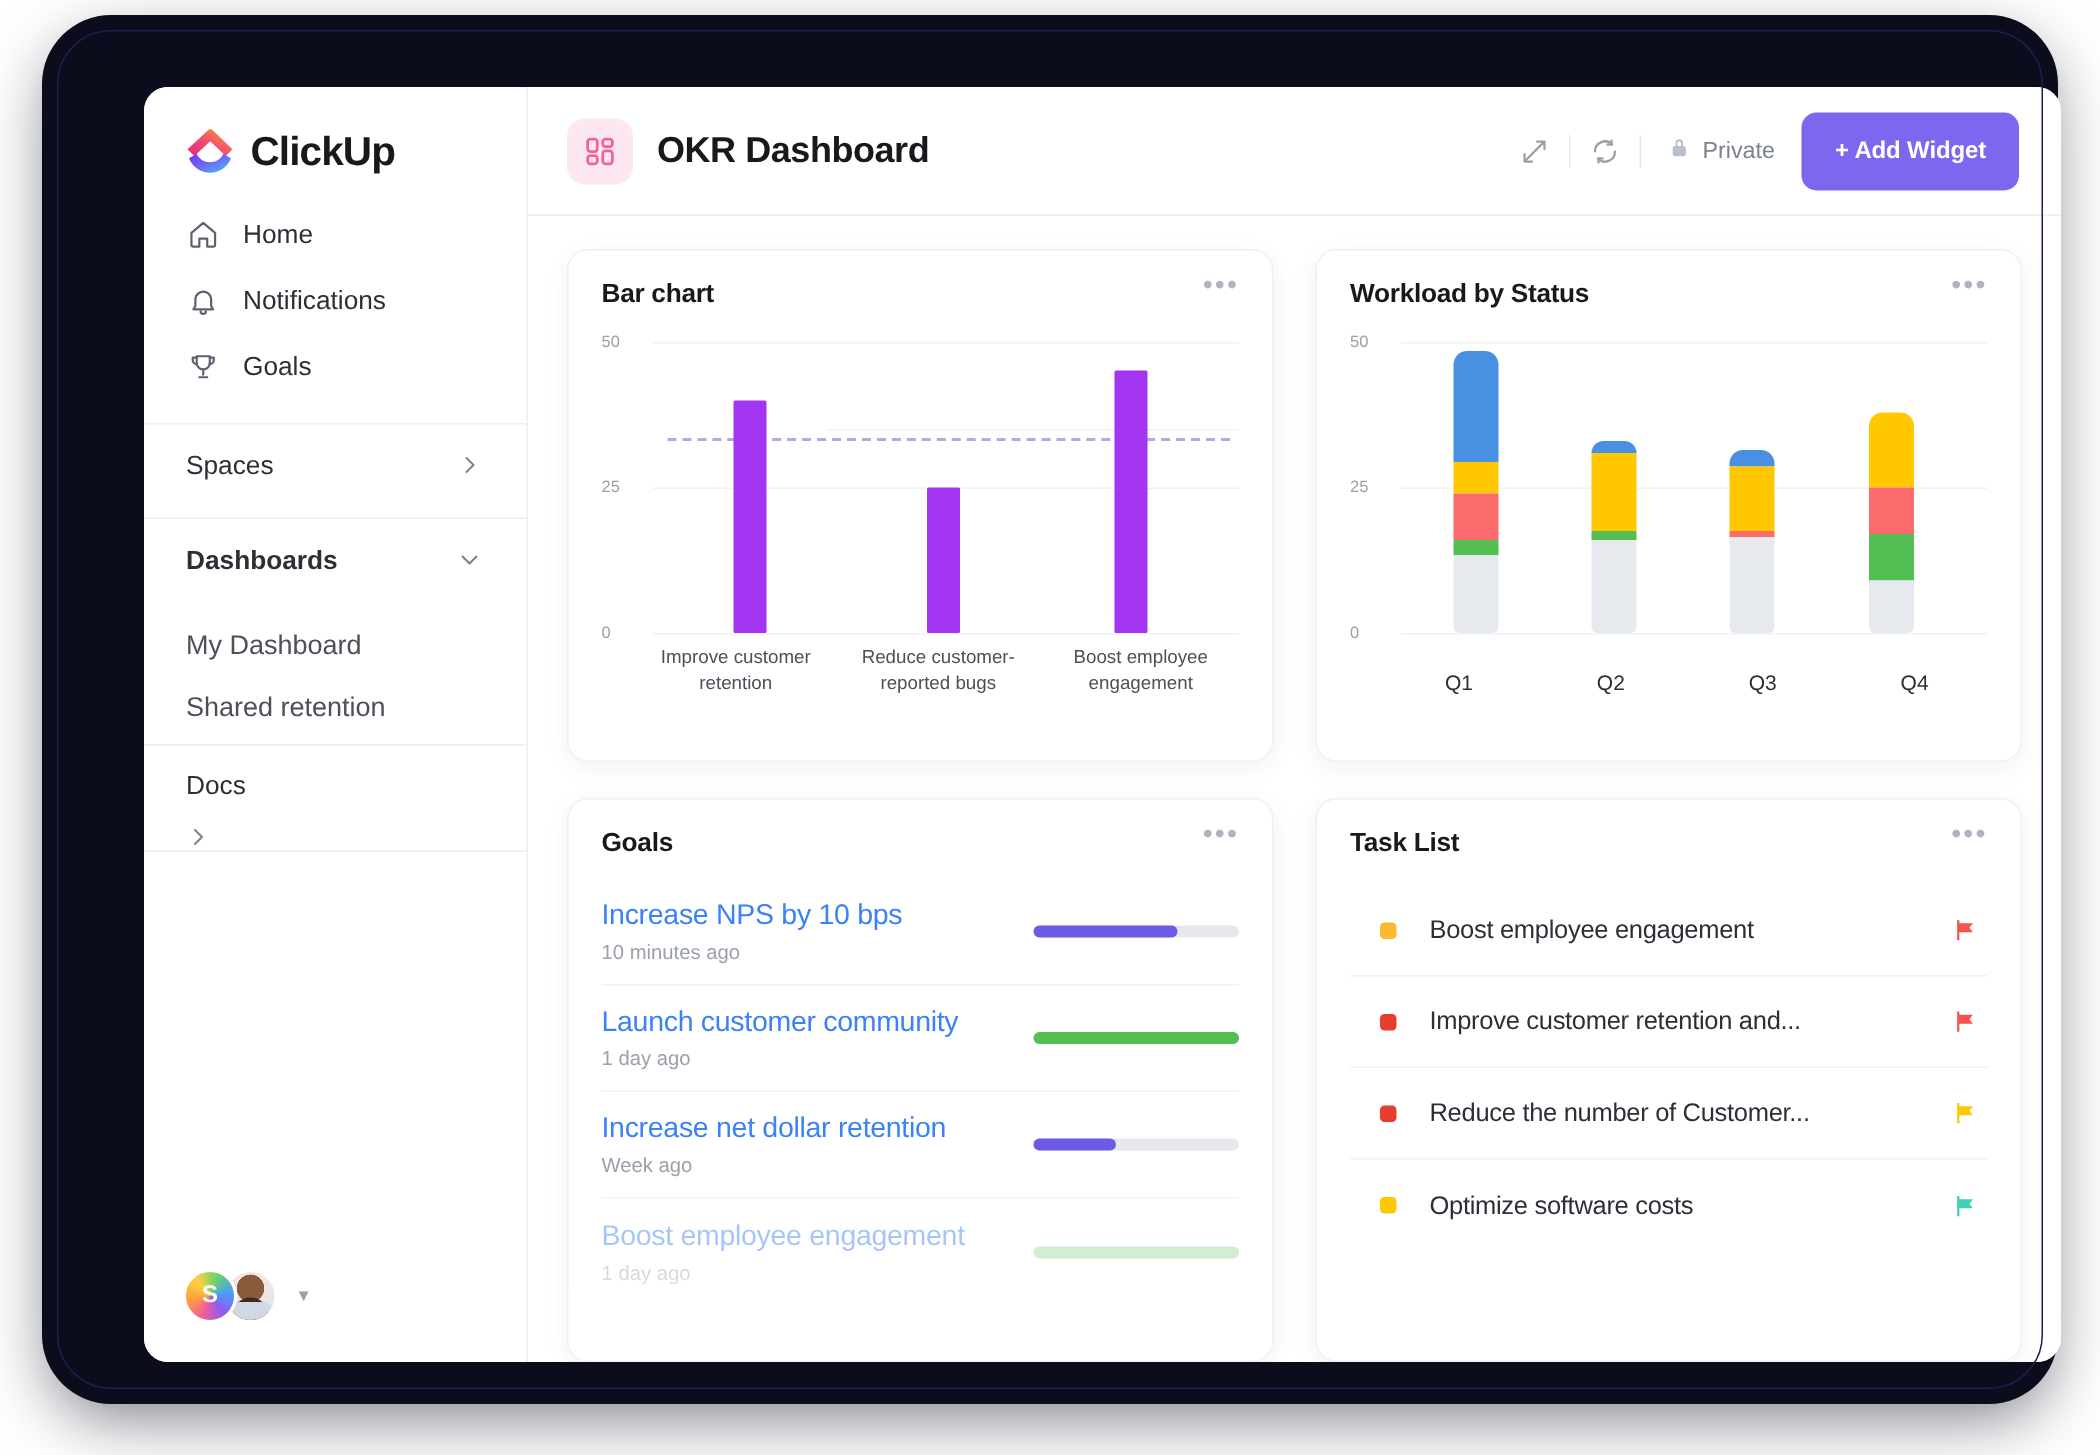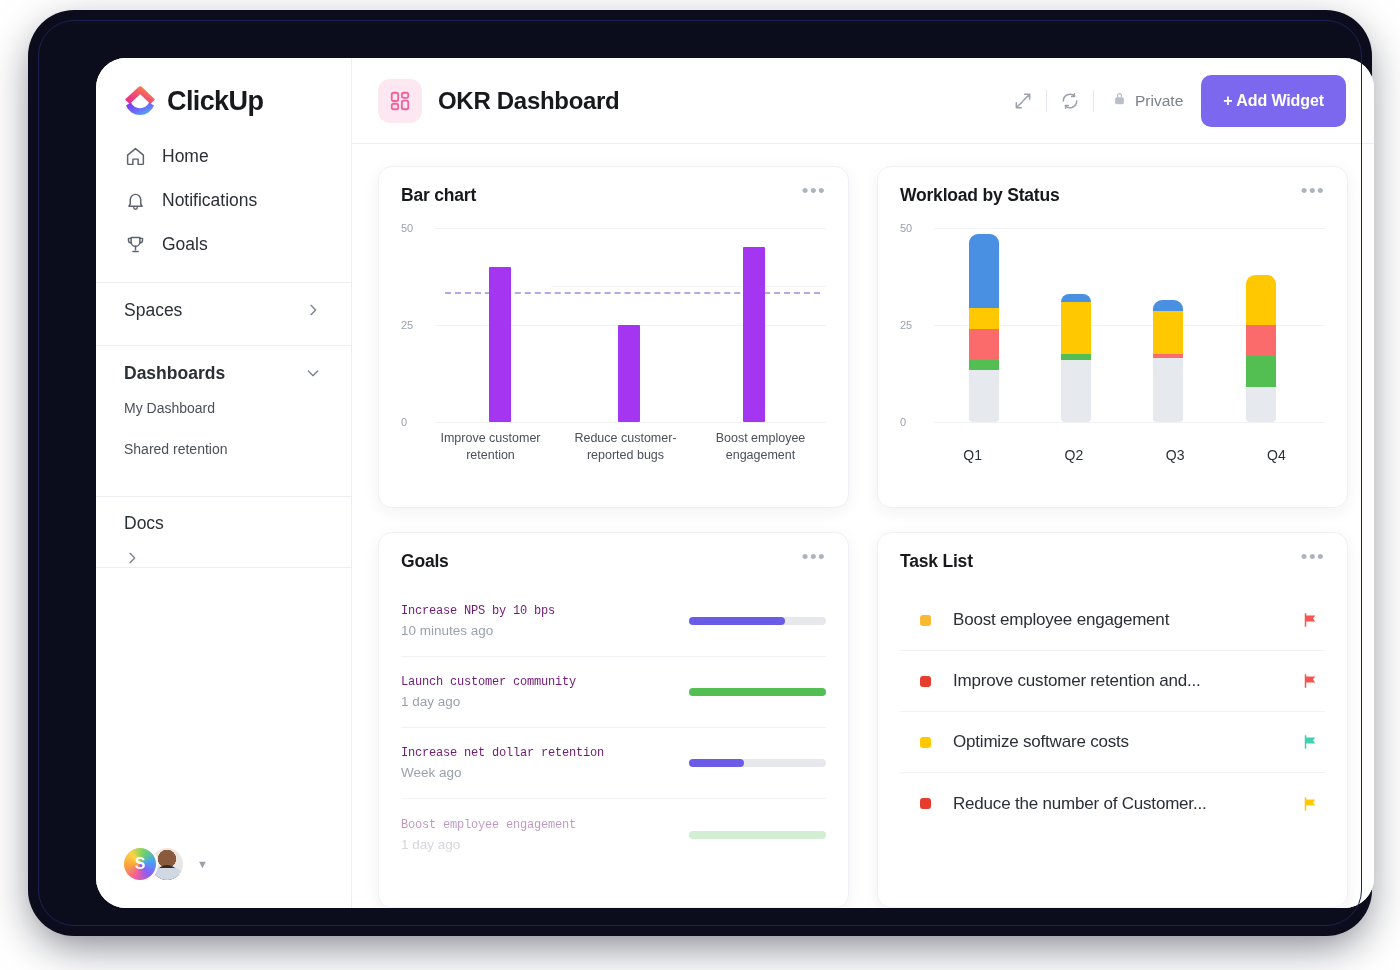--- a/index.html
+++ b/index.html
@@ -26,21 +26,21 @@
     border:1px solid #1a2150;
     pointer-events:none;
   }
 
   
   #app {
     position: absolute;
     left: 62px; top: 42px;
     width: 1278px; height: 850px;
     background: #ffffff;
-    border-radius: 30px;
+    border-radius: 16px;
     overflow: hidden;
     display: flex;
   }
 
   
   .sidebar {
     width: 256px;
     height: 100%;
     background: #ffffff;
     border-right: 1px solid #eceef2;
@@ -71,22 +71,22 @@
     padding: 0 30px 0 28px;
     height: 54px;
     color: #2b2f36; font-size: 17.5px;
     cursor: pointer;
   }
   .sec.bold { font-weight: bold; }
   .chev { color: #7b828d; display:flex; }
 
   .sub-item {
     padding: 0 0 0 28px;
-    height: 41px; display: flex; align-items: flex-start;
-    color: #4b5059; font-size: 14px;
+    height: 41px; display: flex; align-items: flex-end;
+    color: #4b5059; font-size: 18px;
     cursor: pointer;
   }
 
   .sec-docs { height: 62px; align-items: flex-start; padding-top: 16px; flex-direction: column; }
   .sec-docs .chev { margin-top: 16px; }
 
   
   .user-chips {
     position: absolute; left: 26px; bottom: 26px;
     display: flex; align-items: center;
@@ -207,21 +207,21 @@
   
   .goal-list { margin-top: 14px; position: relative; }
   .goal-row {
     display: flex; align-items: center;
     height: 71px;
     border-bottom: 1px solid #f1f2f5;
     position: relative;
   }
   .goal-row:last-child { border-bottom: none; }
   .goal-text { width: 270px; flex: 0 0 270px; }
-  .goal-name { font-size: 12px; color: #701a75; letter-spacing: -0.2px; font-family: Liberation Mono, monospace; }
+  .goal-name { font-size: 19px; color: #3b82f6; letter-spacing: -0.2px; }
   .goal-time { font-size: 13.5px; color: #9aa1ab; margin-top: 5px; }
   .goal-bar-wrap { flex: 1; height: 8px; border-radius: 4px; background: #e6e8ec; margin-left: 18px; }
   .goal-bar { height: 8px; border-radius: 4px; }
   .goal-row.faded { opacity: .45; }
   .fade-mask {
     position: absolute; left: 0; right: 0; bottom: 0; height: 64px;
     background: linear-gradient(to bottom, rgba(255,255,255,0), #ffffff 78%);
     pointer-events: none;
   }
 
@@ -539,36 +539,36 @@
             <div class="task-row">
               <span class="status-dot" style="background:#e63d2e"></span>
               <span class="task-name">Improve customer retention and...</span>
               <span class="flag">
                 <svg width="18" height="18" viewBox="0 0 24 24" fill="#f8544f">
                     <path d="M5 3v18h2v-7h12l-3-4 3-4H7V3z"></path>
                   </svg>
               </span>
             </div>
             <div class="task-row">
+              <span class="status-dot" style="background:#e63d2e"></span>
+              <span class="task-name">Reduce the number of Customer...</span>
+              <span class="flag">
+                <svg width="18" height="18" viewBox="0 0 24 24" fill="#ffc800">
+                    <path d="M5 3v18h2v-7h12l-3-4 3-4H7V3z"></path>
+                  </svg>
+              </span>
+            </div>
+            <div class="task-row">
               <span class="status-dot" style="background:#ffc800"></span>
               <span class="task-name">Optimize software costs</span>
               <span class="flag">
                 <svg width="18" height="18" viewBox="0 0 24 24" fill="#3fd1b1">
                     <path d="M5 3v18h2v-7h12l-3-4 3-4H7V3z"></path>
                   </svg>
               </span>
             </div>
-            <div class="task-row">
-              <span class="status-dot" style="background:#e63d2e"></span>
-              <span class="task-name">Reduce the number of Customer...</span>
-              <span class="flag">
-                <svg width="18" height="18" viewBox="0 0 24 24" fill="#ffc800">
-                    <path d="M5 3v18h2v-7h12l-3-4 3-4H7V3z"></path>
-                  </svg>
-              </span>
-            </div>
           </div>
         </div>
 
       </div>
     </section>
   </div>
 </div>
 
 </body></html>

